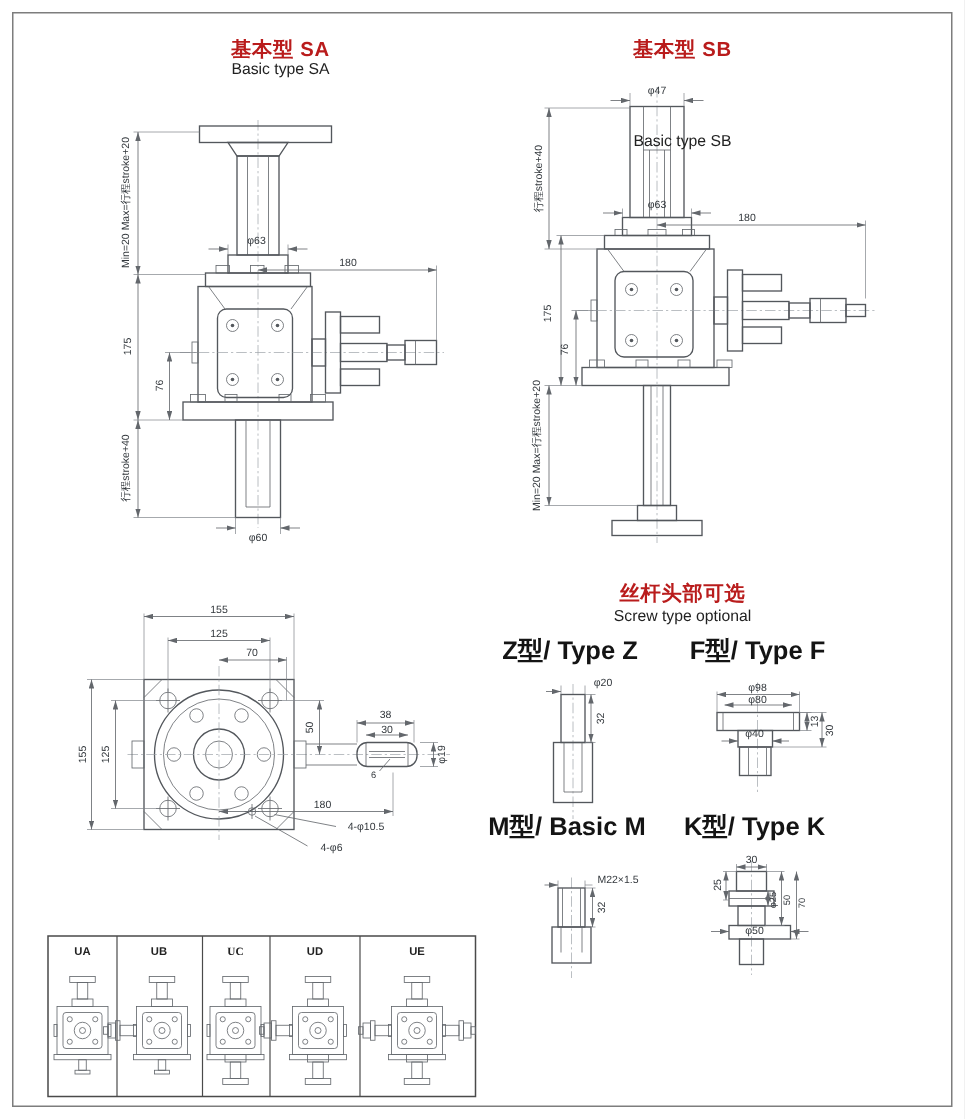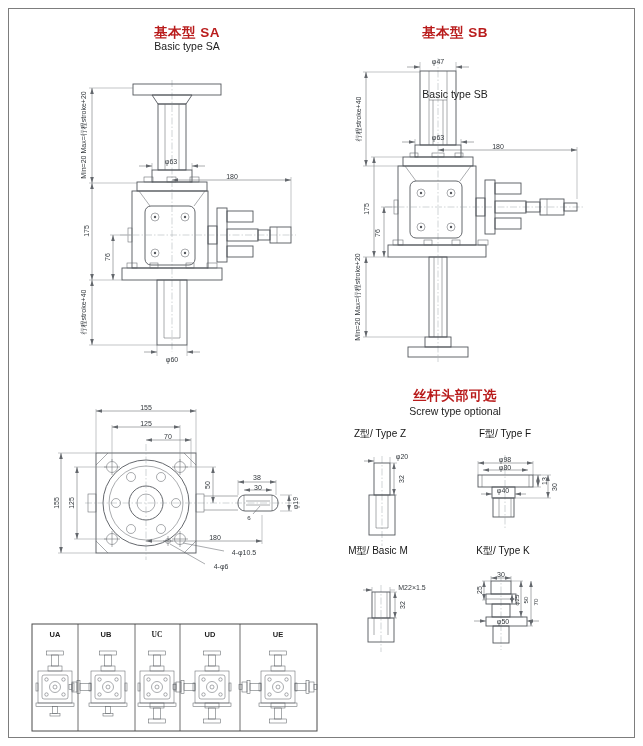--- a/index.html
+++ b/index.html
@@ -14,21 +14,21 @@
   .dl{stroke:#63676c;stroke-width:.55;fill:none;marker-start:url(#ae);marker-end:url(#ae);}
   .dl1{stroke:#63676c;stroke-width:.55;fill:none;marker-end:url(#ae);}
   .ld{stroke:#63676c;stroke-width:.55;fill:none;}
   .dot{fill:#53575c;stroke:none;}
   span{position:absolute;transform:translate(-50%,-50%);white-space:nowrap;}
   .rot{transform:translate(-50%,-50%) rotate(-90deg);}
   .t-cn{font-size:13.5px;font-weight:bold;color:#b91c1c;letter-spacing:.5px;}
   .t-en{font-size:10.5px;color:#222;}
   .dim{font-size:7px;color:#33383d;}
   .f6{font-size:6.2px;}
-  .th{font-size:10px;font-weight:normal;color:#141414;}
+  .th{font-size:17px;font-weight:bold;color:#141414;}
   .vl{font-size:7.5px;font-weight:bold;color:#222;}
 </style>
 </head>
 <body>
 
 <div class="page">
   <div class="frame"></div>
 
   <svg width="643" height="746" viewBox="0 0 643 746">
     <defs>

